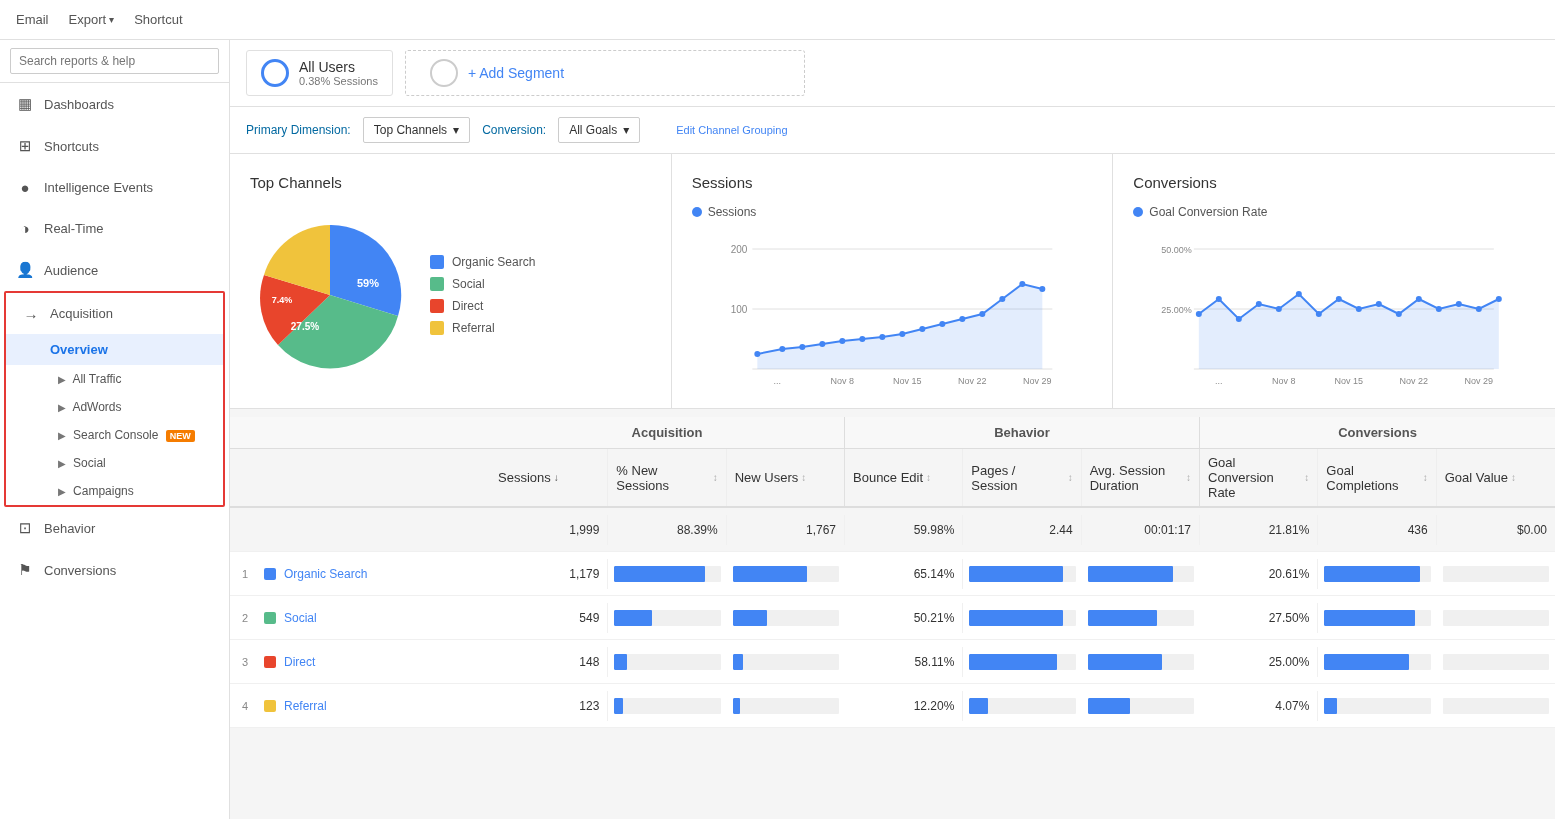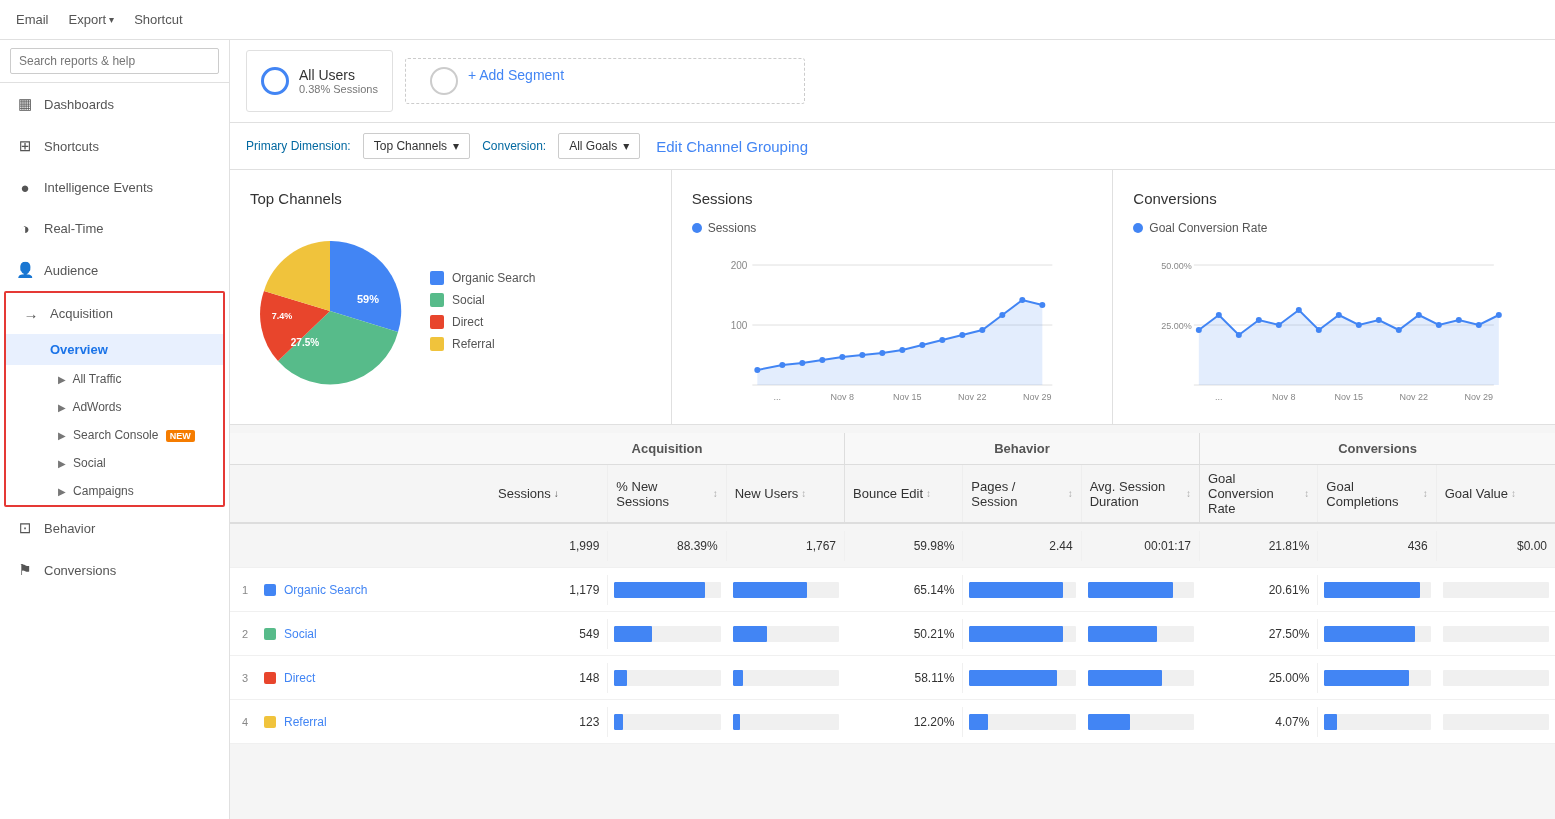--- a/index.html
+++ b/index.html
@@ -118,36 +118,36 @@
       gap: 12px;
       align-items: center;
     }
     .segment-pill {
       display: flex;
       align-items: center;
       gap: 10px;
       background: #fff;
       border: 1px solid #e0e0e0;
       border-radius: 3px;
-      padding: 16px 14px;
+      padding: 8px 14px;
       max-width: 300px;
     }
     .segment-circle {
       width: 28px;
       height: 28px;
       border-radius: 50%;
       border: 3px solid #4285f4;
     }
     .segment-text { font-size: 13px; }
     .segment-text .segment-name { font-size: 14px; color: #333; font-weight: 500; }
     .segment-text .segment-sub { font-size: 11px; color: #777; }
     
     .add-segment {
       display: flex;
-      align-items: flex-start;
+      align-items: center;
       gap: 10px;
       border: 1px dashed #ccc;
       border-radius: 3px;
       padding: 8px 24px;
       color: #4285f4;
       cursor: pointer;
       font-size: 14px;
       flex: 1;
       max-width: 400px;
     }
@@ -174,23 +174,23 @@
       padding: 5px 10px;
       font-size: 12px;
       background: #fff;
       cursor: pointer;
       display: flex;
       align-items: center;
       gap: 6px;
     }
     .edit-channel-link {
       color: #4285f4;
-      font-size: 15px;
+      font-size: 11px;
       cursor: pointer;
-      margin-left: 4px;
+      margin-left: 24px;
     }
 
     
     .charts-section {
       display: grid;
       grid-template-columns: 1fr 1fr 1fr;
       gap: 0;
       background: #fff;
       border-bottom: 1px solid #e0e0e0;
       margin-bottom: 8px;

